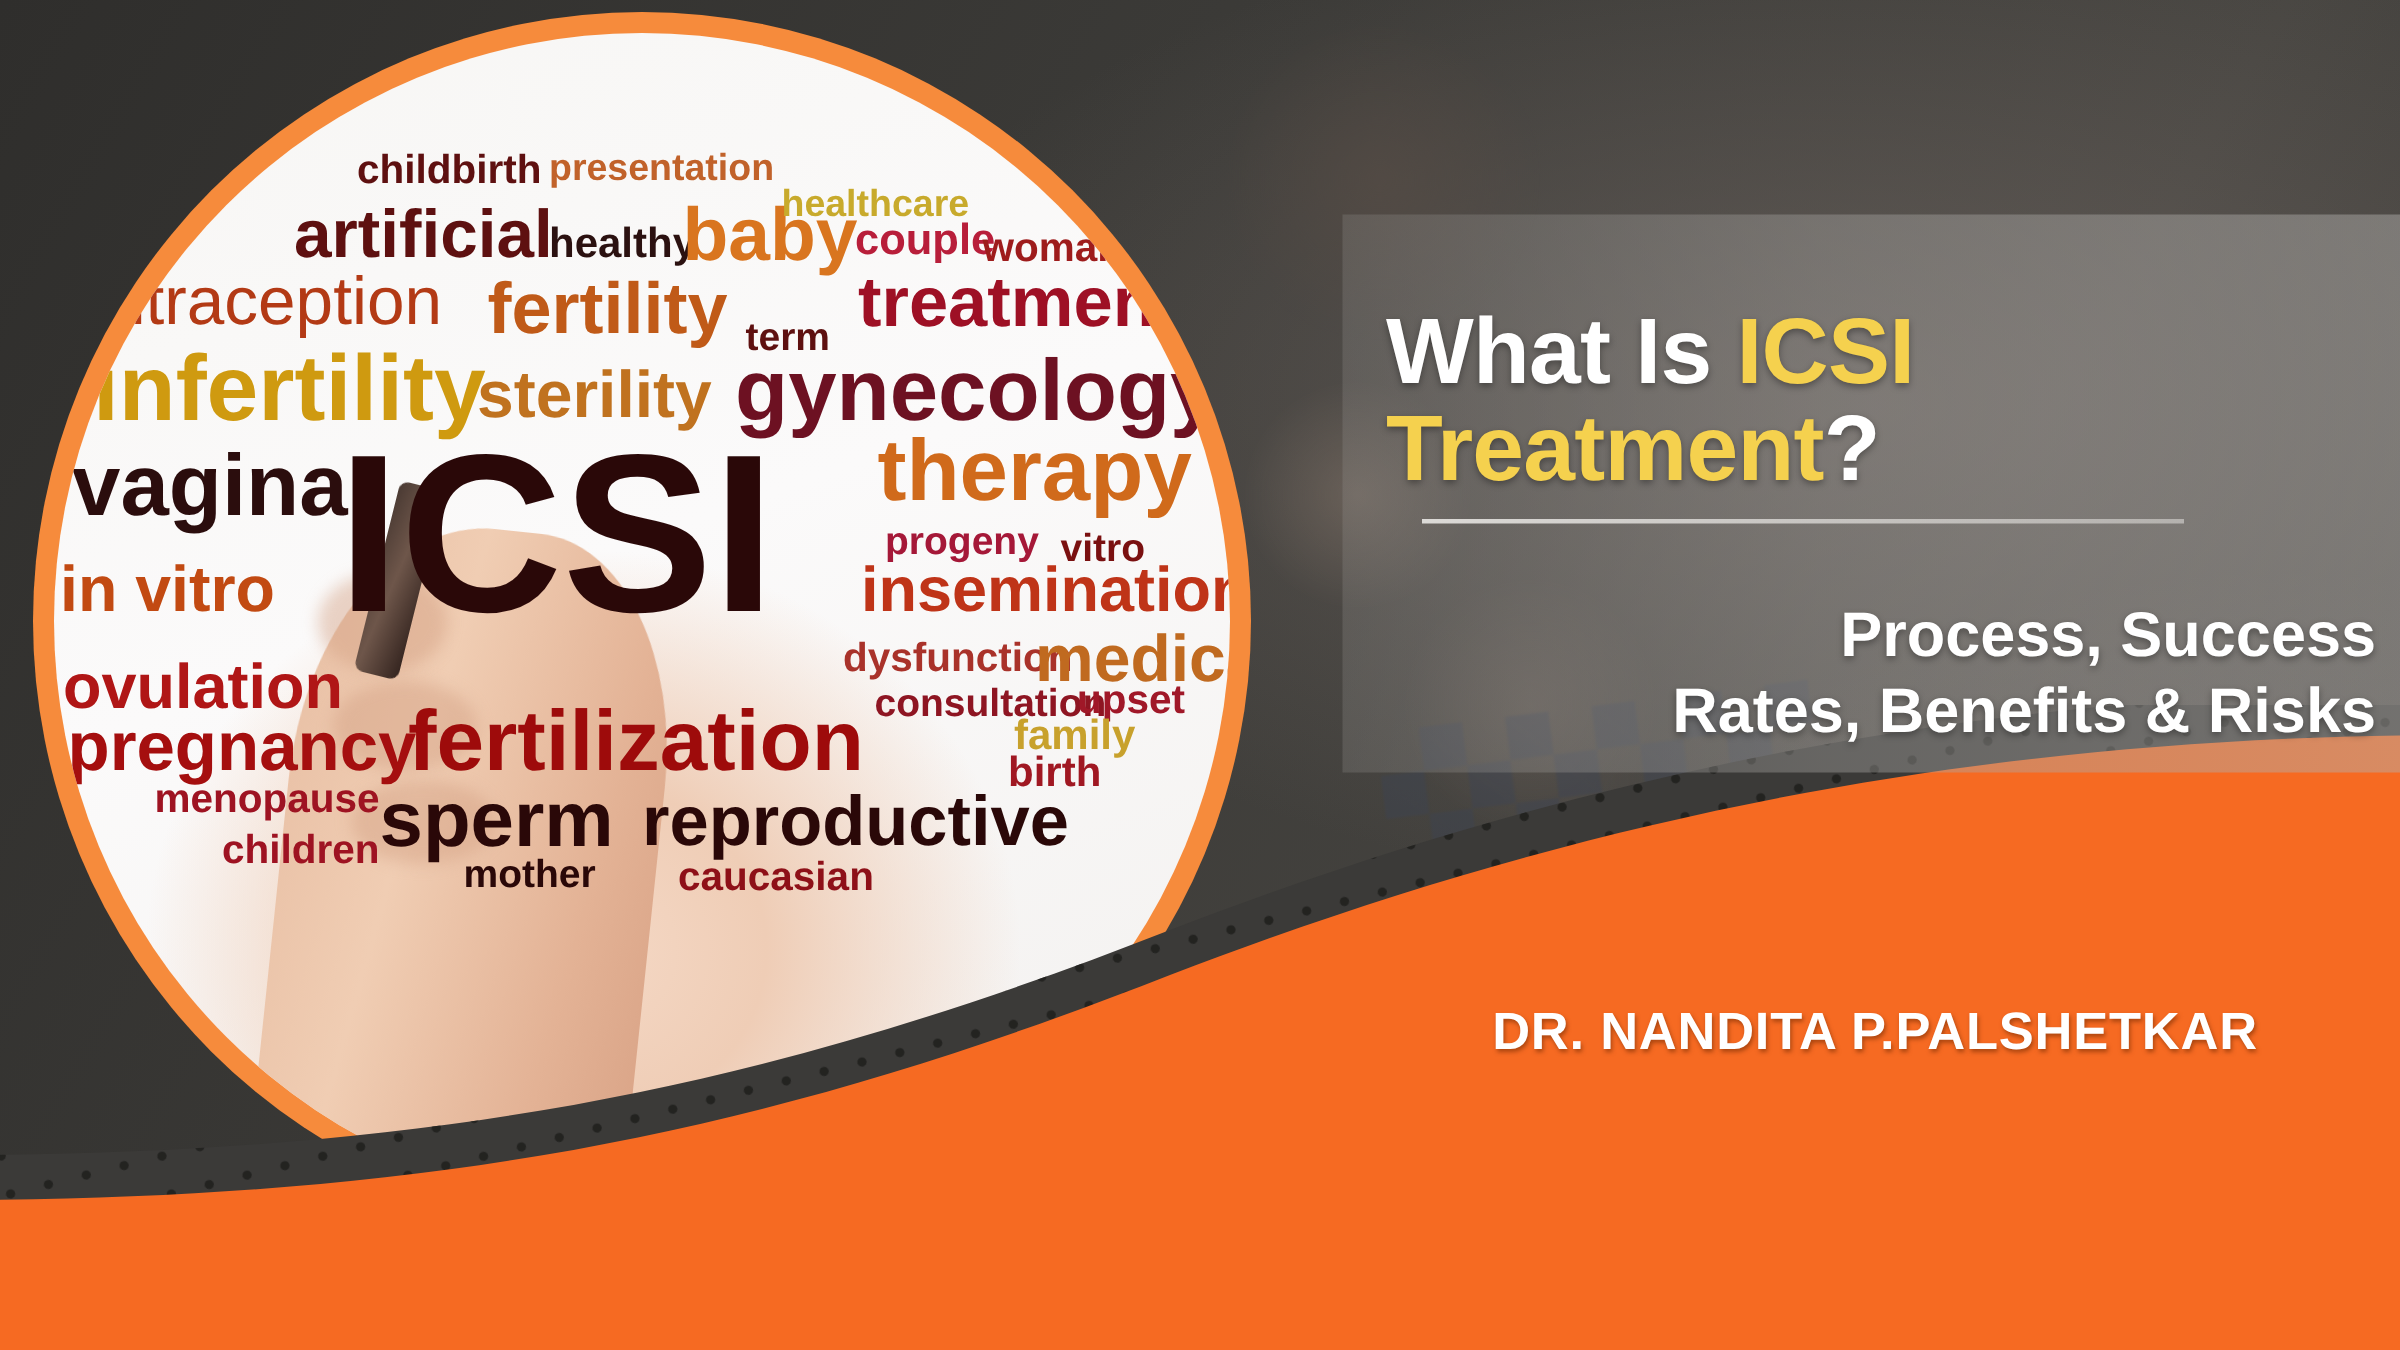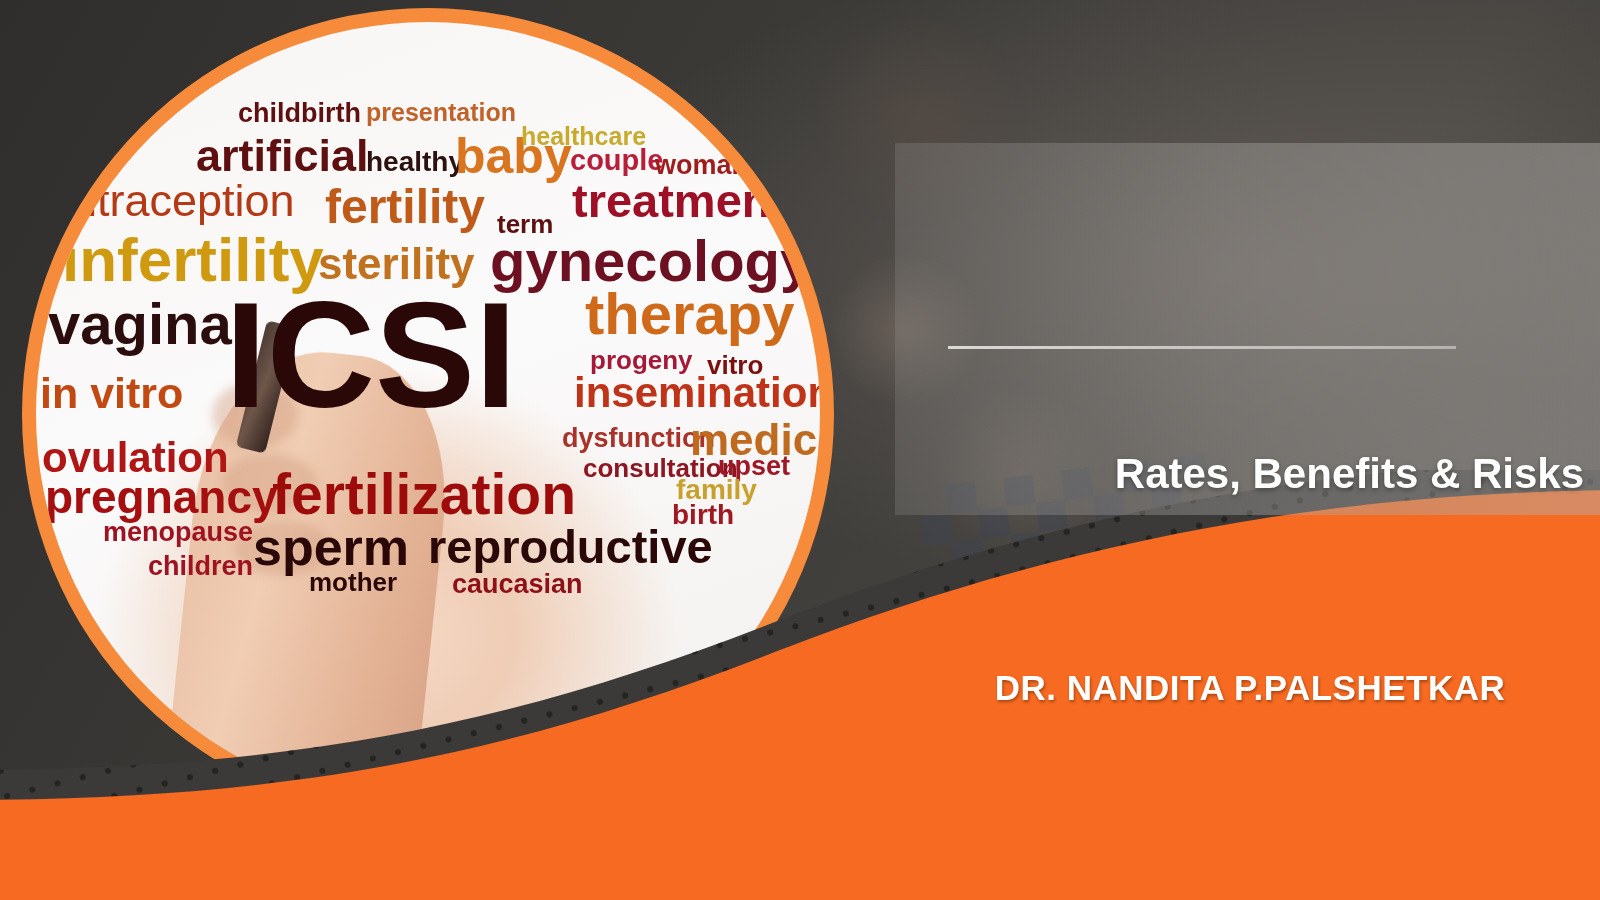--- a/index.html
+++ b/index.html
@@ -240,23 +240,27 @@
     <path d="M -40 300 C 300 300 520 252 780 150 C 1060 42 1330 -10 1640 -10 L 1640 78 C 1330 78 1080 132 800 242 C 540 344 320 388 -40 388 Z" fill="#3b3a38"></path>
     <g clip-path="url(#bandclip)">
       <rect x="-40" y="-40" width="1700" height="470" fill="url(#dots)"></rect>
     </g>
 
     <path d="M -40 330 C 300 330 520 282 780 180 C 1060 72 1330 20 1640 20 L 1640 440 L -40 440 Z" fill="#f66a22"></path>
   </svg>
 
   <div class="text-panel"></div>
 
+  <h1 class="headline">
+    <span>What Is </span><span class="hl">ICSI</span><br>
+    <span class="hl">Treatment</span><span>?</span>
+  </h1>
 
   <div class="rule"></div>
 
   <h2 class="subhead">
-    <br>
+    <span>Process, Success</span><br>
     <span>Rates, Benefits &amp; Risks</span>
   </h2>
 
   <div class="doctor-name">DR. NANDITA P.PALSHETKAR</div>
 
 </div>
 
 </body></html>

